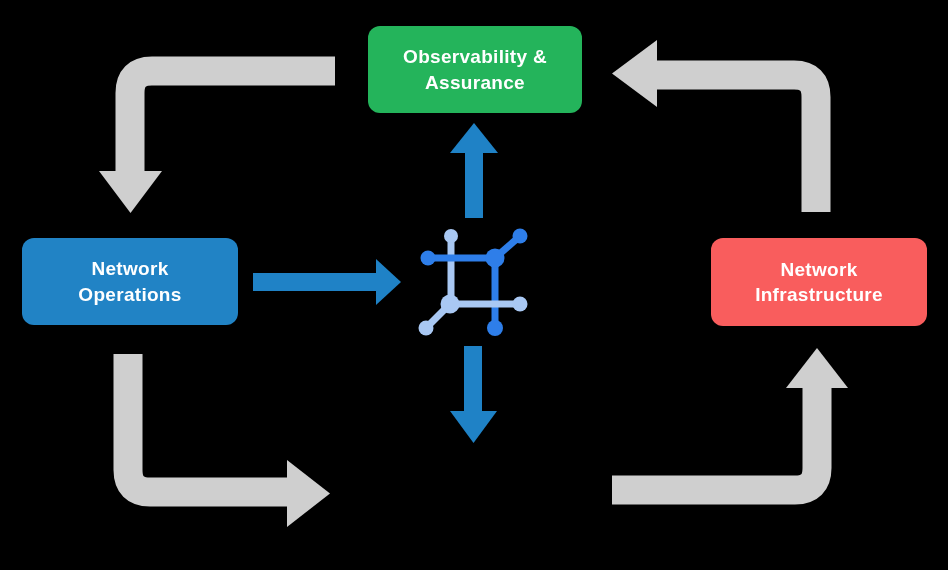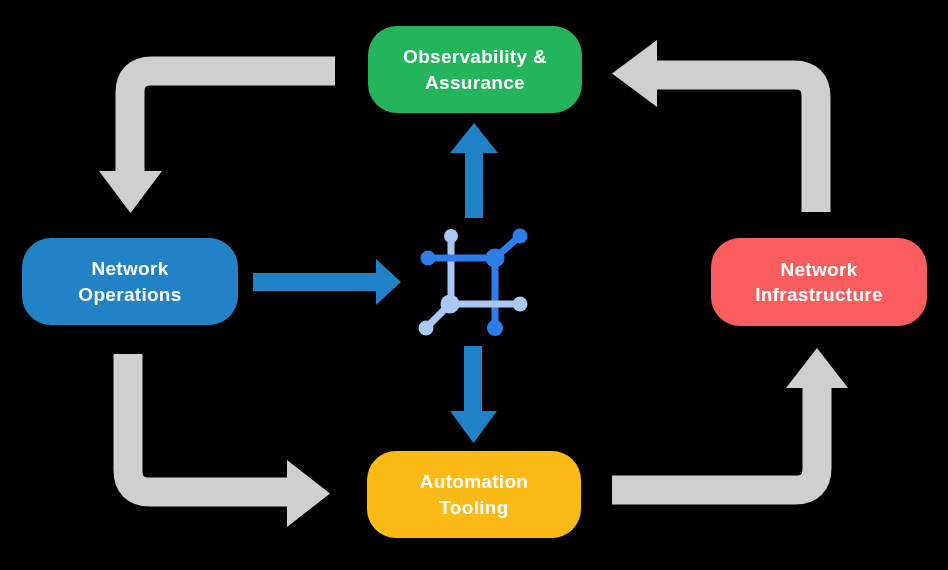--- a/index.html
+++ b/index.html
@@ -36,21 +36,21 @@
   .icon-dark-line  { fill: none; stroke: var(--icon-dark, #2e7ee9);  stroke-width: 7; }
   .icon-light-line { fill: none; stroke: var(--icon-light, #a9c8f3); stroke-width: 7; }
   .icon-dark-node  { fill: var(--icon-dark, #2e7ee9); }
   .icon-light-node { fill: var(--icon-light, #a9c8f3); }
 
   .node {
     position: absolute;
     display: flex;
     align-items: center;
     justify-content: center;
-    border-radius: 29px;
+    border-radius: 12px;
     color: var(--label-text, #fff);
     text-align: center;
   }
   .node .label {
     white-space: pre-line;
     font-size: 19px;
     font-weight: bold;
     line-height: 1.32;
     letter-spacing: 0.3px;
   }
@@ -130,18 +130,14 @@
   <div class="node" id="node-operations">
     <span class="label">Network
 Operations</span>
   </div>
 
   <div class="node" id="node-infrastructure">
     <span class="label">Network
 Infrastructure</span>
   </div>
 
-  <div class="node" id="node-automation">
-    <span class="label">Automation
-Tooling</span>
-  </div>
 
 </div>
 
 </body></html>

